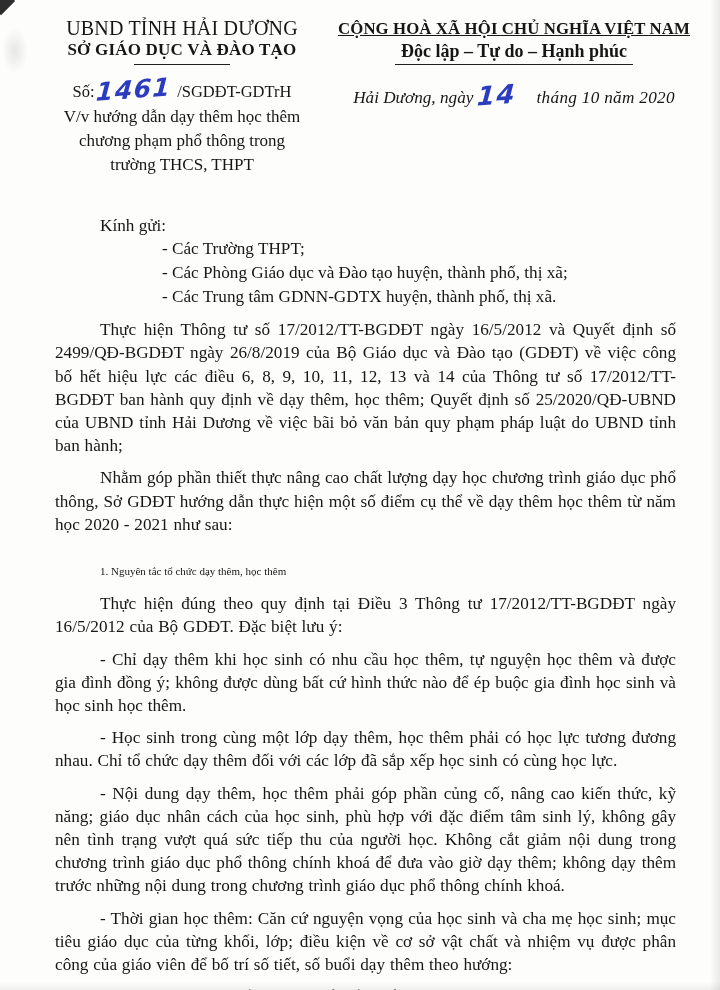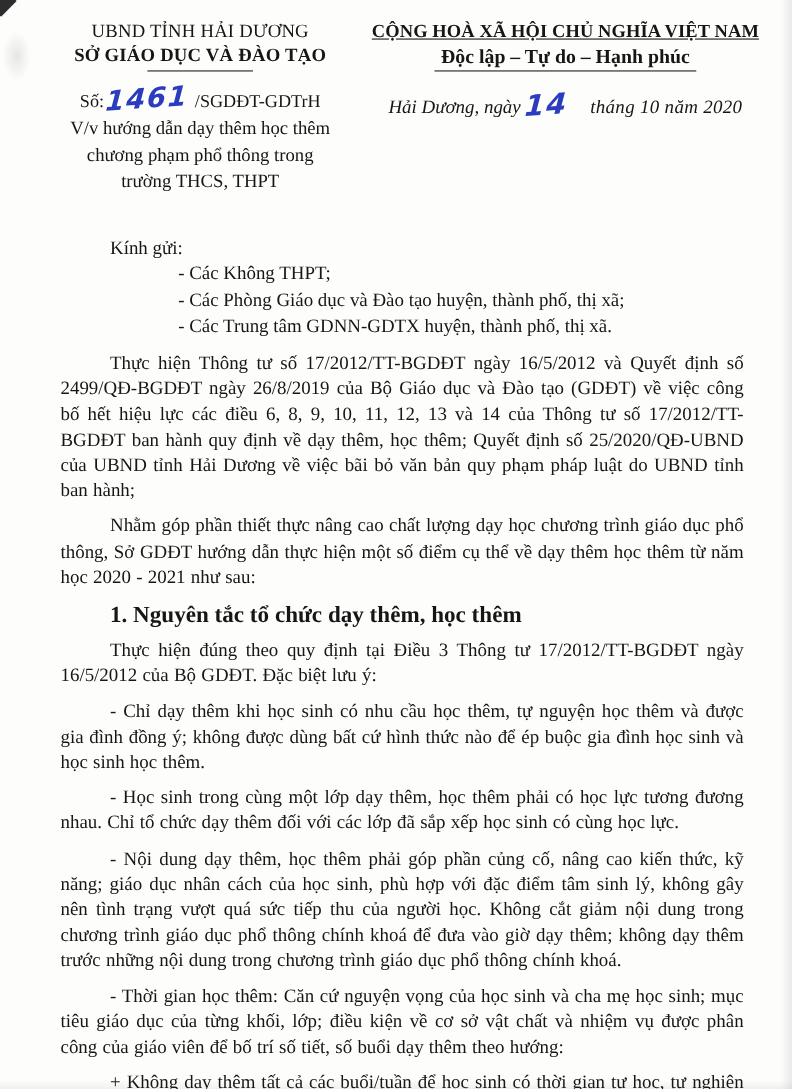--- a/index.html
+++ b/index.html
@@ -36,21 +36,21 @@
     position: absolute; bottom: 0; left: 0; width: 100%; height: 8px;
     background: linear-gradient(to bottom, rgba(0,0,0,0), rgba(60,60,60,.07));
   }
   
   .doc-header {
     display: flex;
     padding: 18px 18px 0 38px;
   }
   .header-left  { width: 288px; text-align: center; flex-shrink: 0; }
   .header-right { flex: 1; text-align: center; }
-  .authority   { font-size: 17px; line-height: 21px; letter-spacing: .2px; }
+  .authority   { font-size: 20px; line-height: 21px; letter-spacing: .2px; }
   .department  { font-size: 17px; line-height: 21px; font-weight: bold; letter-spacing: .2px; }
   .rule-short  {
     width: 96px; border: 0; border-top: 1.7px solid #202020;
     margin: 4px auto 0 auto;
   }
   .doc-number  { margin-top: 17px; font-size: 16.5px; white-space: nowrap; }
   .handwritten {
     font-family: "DejaVu Sans", sans-serif;
     font-style: italic;
     font-weight: bold;
@@ -84,23 +84,23 @@
   }
   .salutation-block { margin-top: 37px; }
   .salutation { margin-left: 45px; }
   .recipient  { margin-left: 107px; line-height: 24px; }
   .para {
     margin: 9px 0 0 0;
     text-indent: 45px;
     word-spacing: .5px;
   }
   .section-heading {
-    margin: 11px 0 0 0;
-    font-size: 21px;
-    font-weight: bold;
+    margin: 24px 0 0 0;
+    font-size: 11px;
+    font-weight: normal;
     text-indent: 45px;
   }
 </style>
 </head>
 <body>
 
 <div class="page">
 
   <div class="corner-mark"></div>
   <div class="smudge"></div>
@@ -128,21 +128,21 @@
       </div>
       <div class="date-line">
         <span>Hải Dương, ngày</span><span class="handwritten">14</span><span class="date-suffix">tháng 10  năm 2020</span>
       </div>
     </div>
   </header>
 
   <main class="doc-body">
     <div class="salutation-block">
       <div class="salutation">Kính gửi:</div>
-      <div class="recipient">- Các Không THPT;</div>
+      <div class="recipient">- Các Trường THPT;</div>
       <div class="recipient">- Các Phòng Giáo dục và Đào tạo huyện, thành phố, thị xã;</div>
       <div class="recipient">- Các Trung tâm GDNN-GDTX huyện, thành phố, thị xã.</div>
     </div>
 
     <p class="para">Thực hiện Thông tư số 17/2012/TT-BGDĐT ngày 16/5/2012 và Quyết định số 2499/QĐ-BGDĐT ngày 26/8/2019 của Bộ Giáo dục và Đào tạo (GDĐT) về việc công bố hết hiệu lực các điều 6, 8, 9, 10, 11, 12, 13 và 14 của Thông tư số 17/2012/TT-BGDĐT ban hành quy định về dạy thêm, học thêm; Quyết định số 25/2020/QĐ-UBND của UBND tỉnh Hải Dương về việc bãi bỏ văn bản quy phạm pháp luật do UBND tỉnh ban hành;</p>
     <p class="para">Nhằm góp phần thiết thực nâng cao chất lượng dạy học chương trình giáo dục phổ thông, Sở GDĐT hướng dẫn thực hiện một số điểm cụ thể về dạy thêm học thêm từ năm học 2020 - 2021 như sau:</p>
 
     <h3 class="section-heading">1. Nguyên tắc tổ chức dạy thêm, học thêm</h3>
 
     <p class="para">Thực hiện đúng theo quy định tại Điều 3 Thông tư 17/2012/TT-BGDĐT ngày 16/5/2012 của Bộ GDĐT. Đặc biệt lưu ý:</p>

